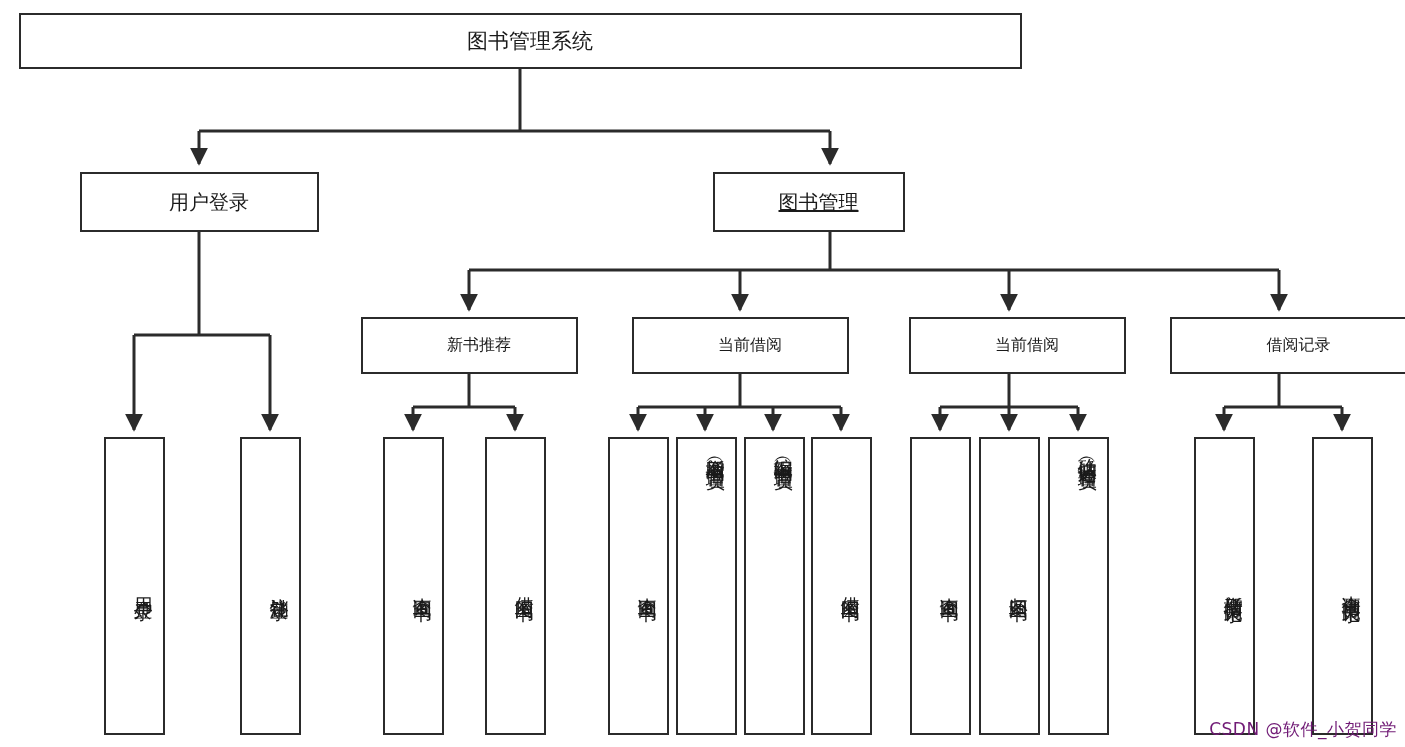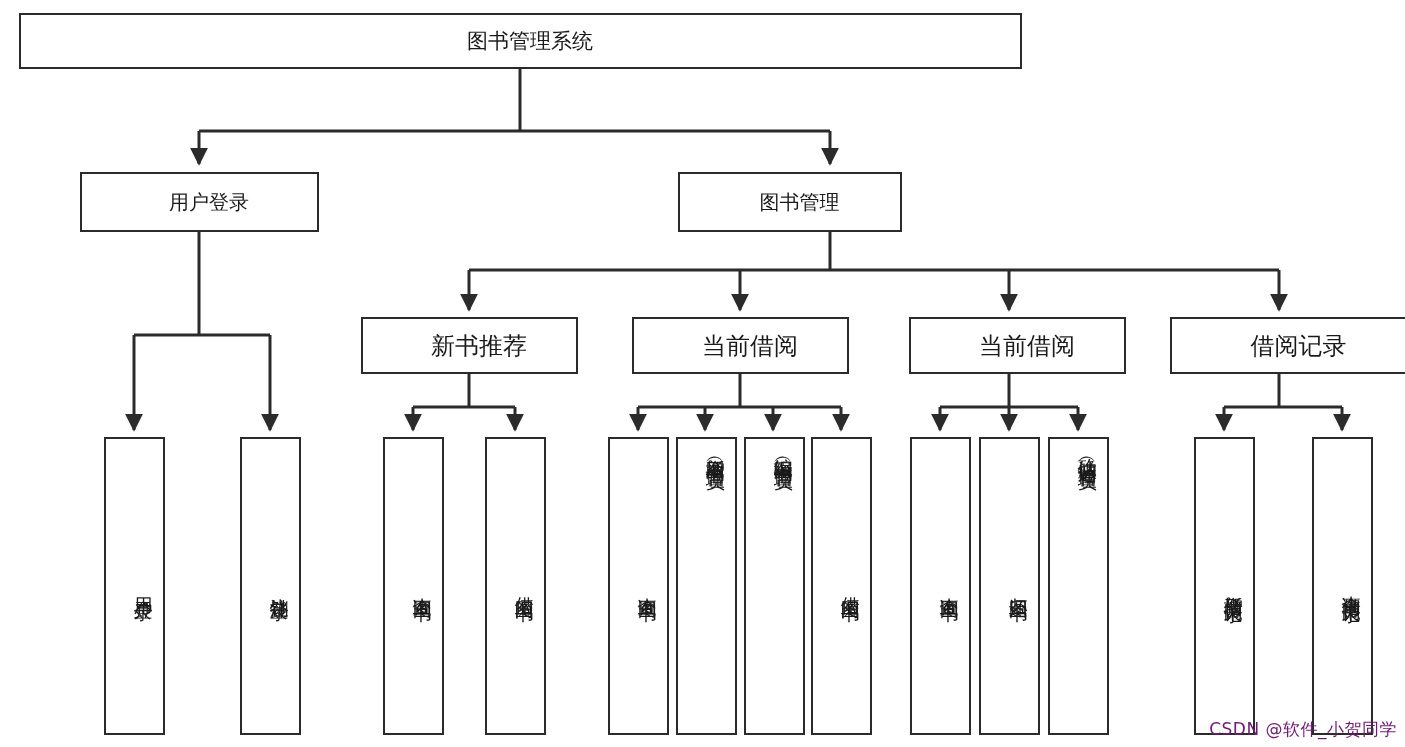--- a/index.html
+++ b/index.html
@@ -38,21 +38,21 @@
     text-align: center;
     padding-left: 19px;
   }
   .node.root {
     font-size: 21px;
   }
   .node.level1 {
     font-size: 20px;
   }
   .node.level2 {
-    font-size: 24px;
+    font-size: 16px;
   }
   .node.leaf {
     font-size: 19px;
     align-items: flex-start;
     justify-content: center;
     padding-top: 4px;
   }
   .vtext {
     writing-mode: vertical-rl;
     text-orientation: upright;
@@ -129,21 +129,21 @@
     </g>
   </svg>
 
   <div class="node root" style="left:19px; top:13px; width:1003px; height:56px;">
     <span>图书管理系统</span>
   </div>
 
   <div class="node level1" style="left:80px; top:172px; width:239px; height:60px;">
     <span>用户登录</span>
   </div>
-  <div class="node level1" style="left:678px; top:172px; width:224px; height:60px;">
+  <div class="node level1" style="left:713px; top:172px; width:192px; height:60px;text-decoration:underline;">
     <span>图书管理</span>
   </div>
 
   <div class="node level2" style="left:361px; top:317px; width:217px; height:57px;">
     <span>新书推荐</span>
   </div>
   <div class="node level2" style="left:632px; top:317px; width:217px; height:57px;">
     <span>当前借阅</span>
   </div>
   <div class="node level2" style="left:909px; top:317px; width:217px; height:57px;">

